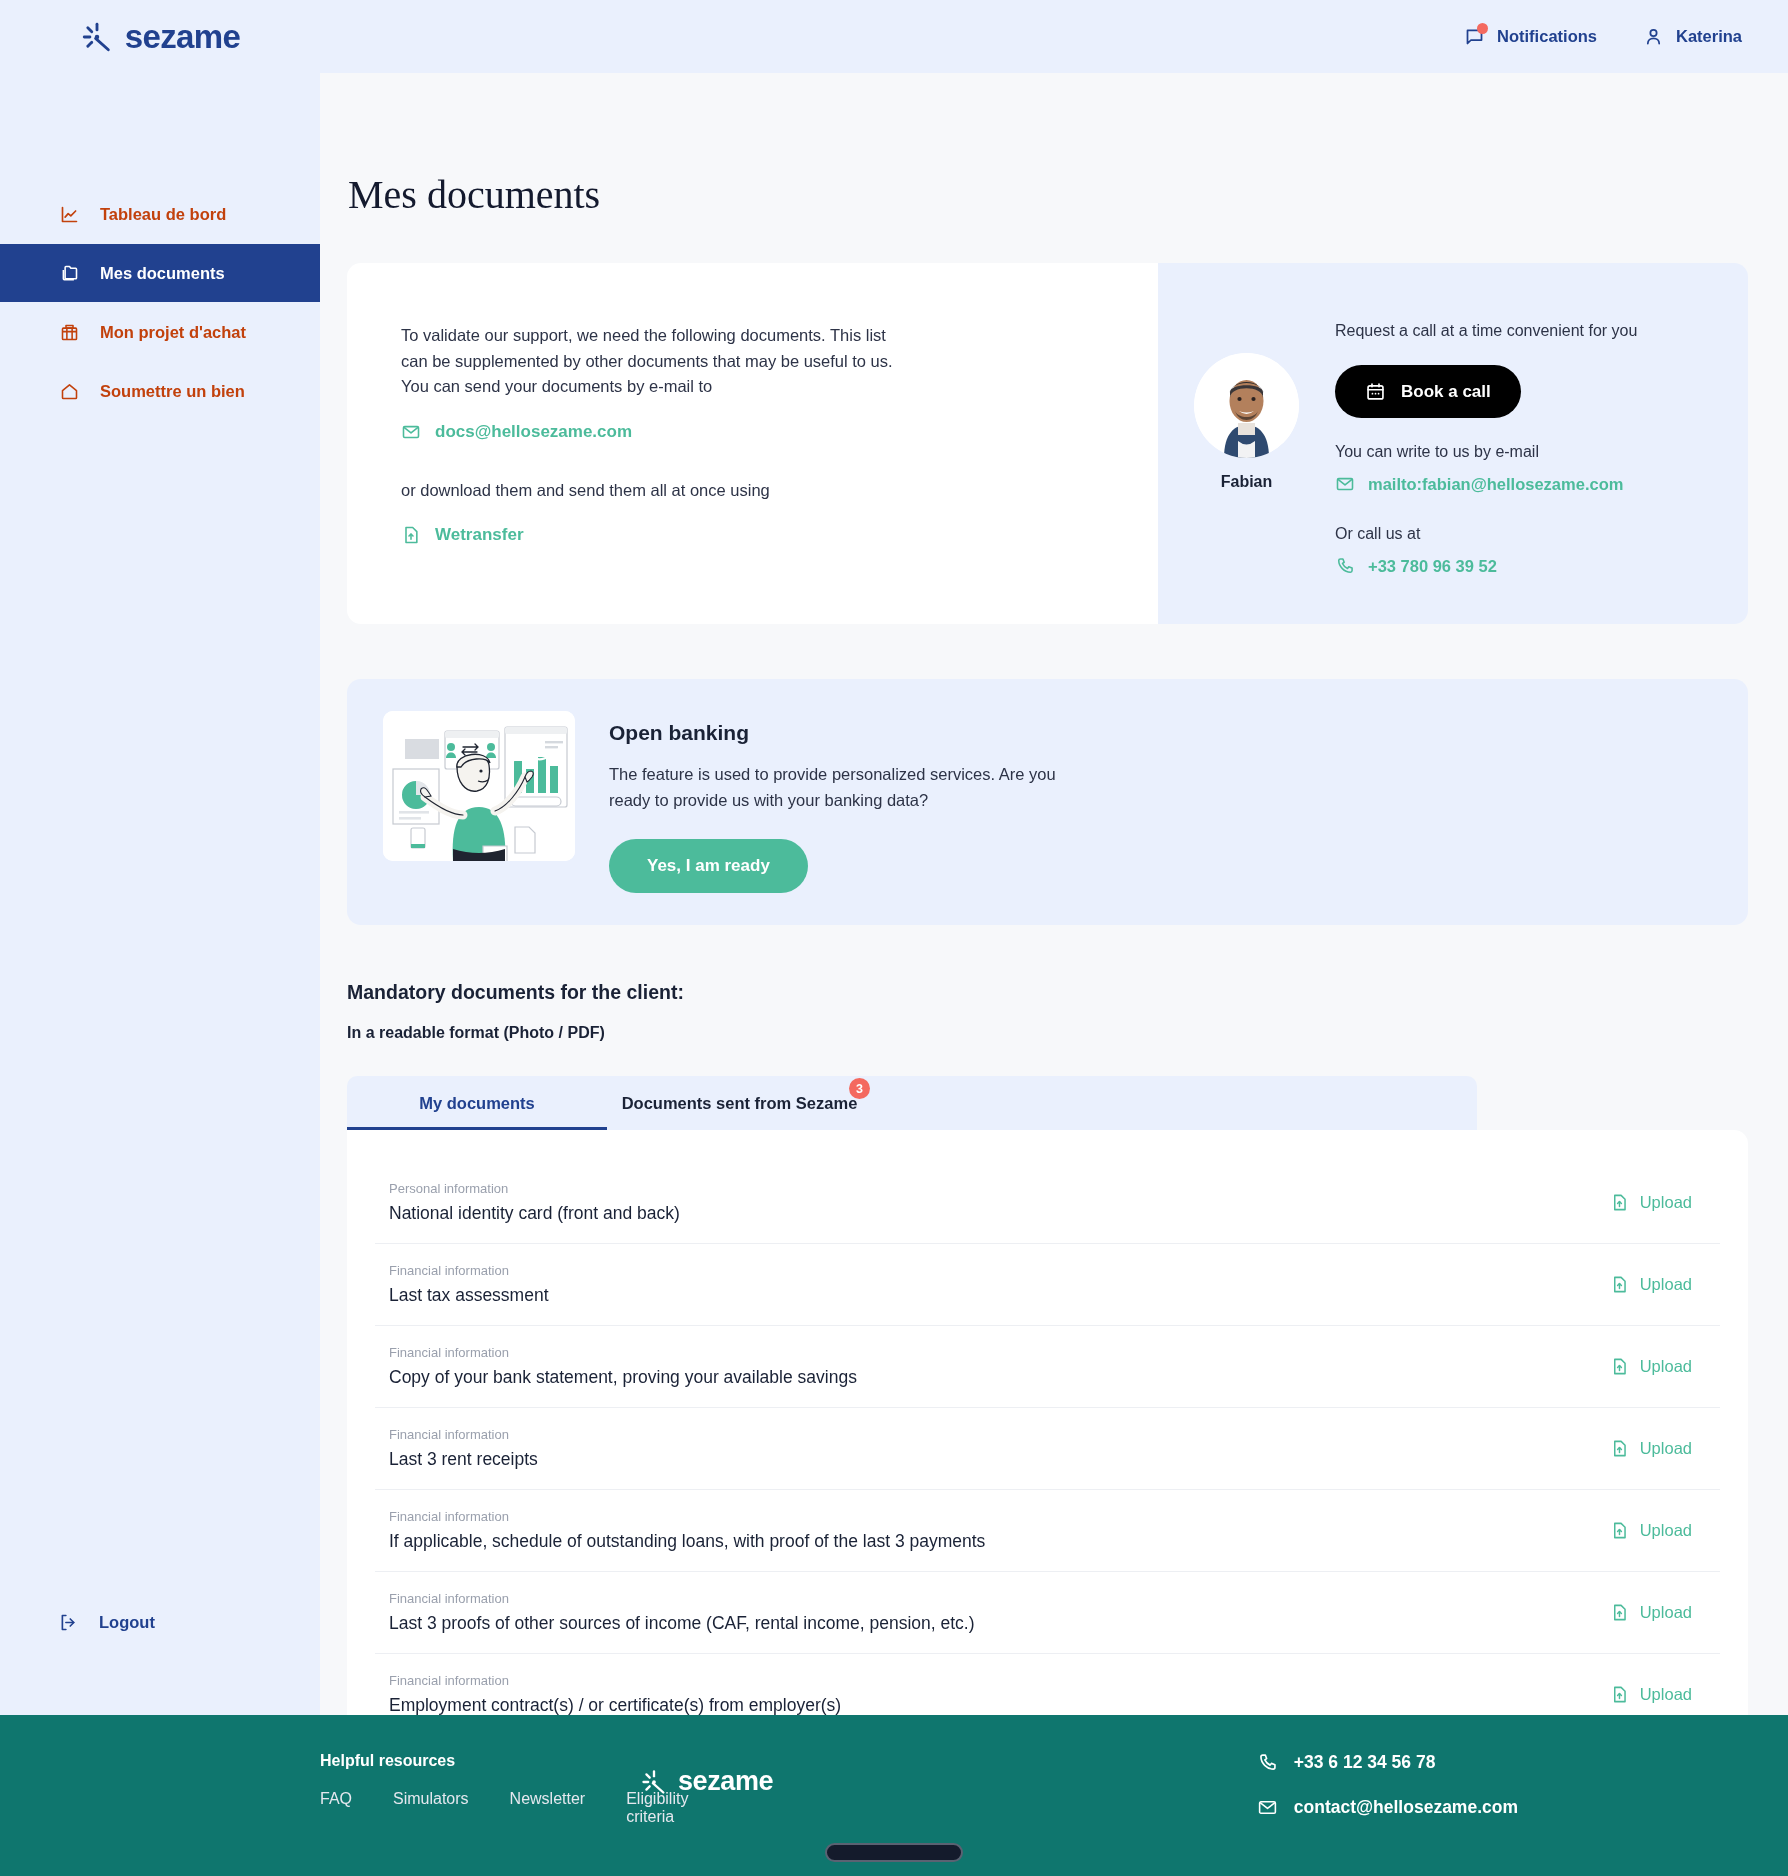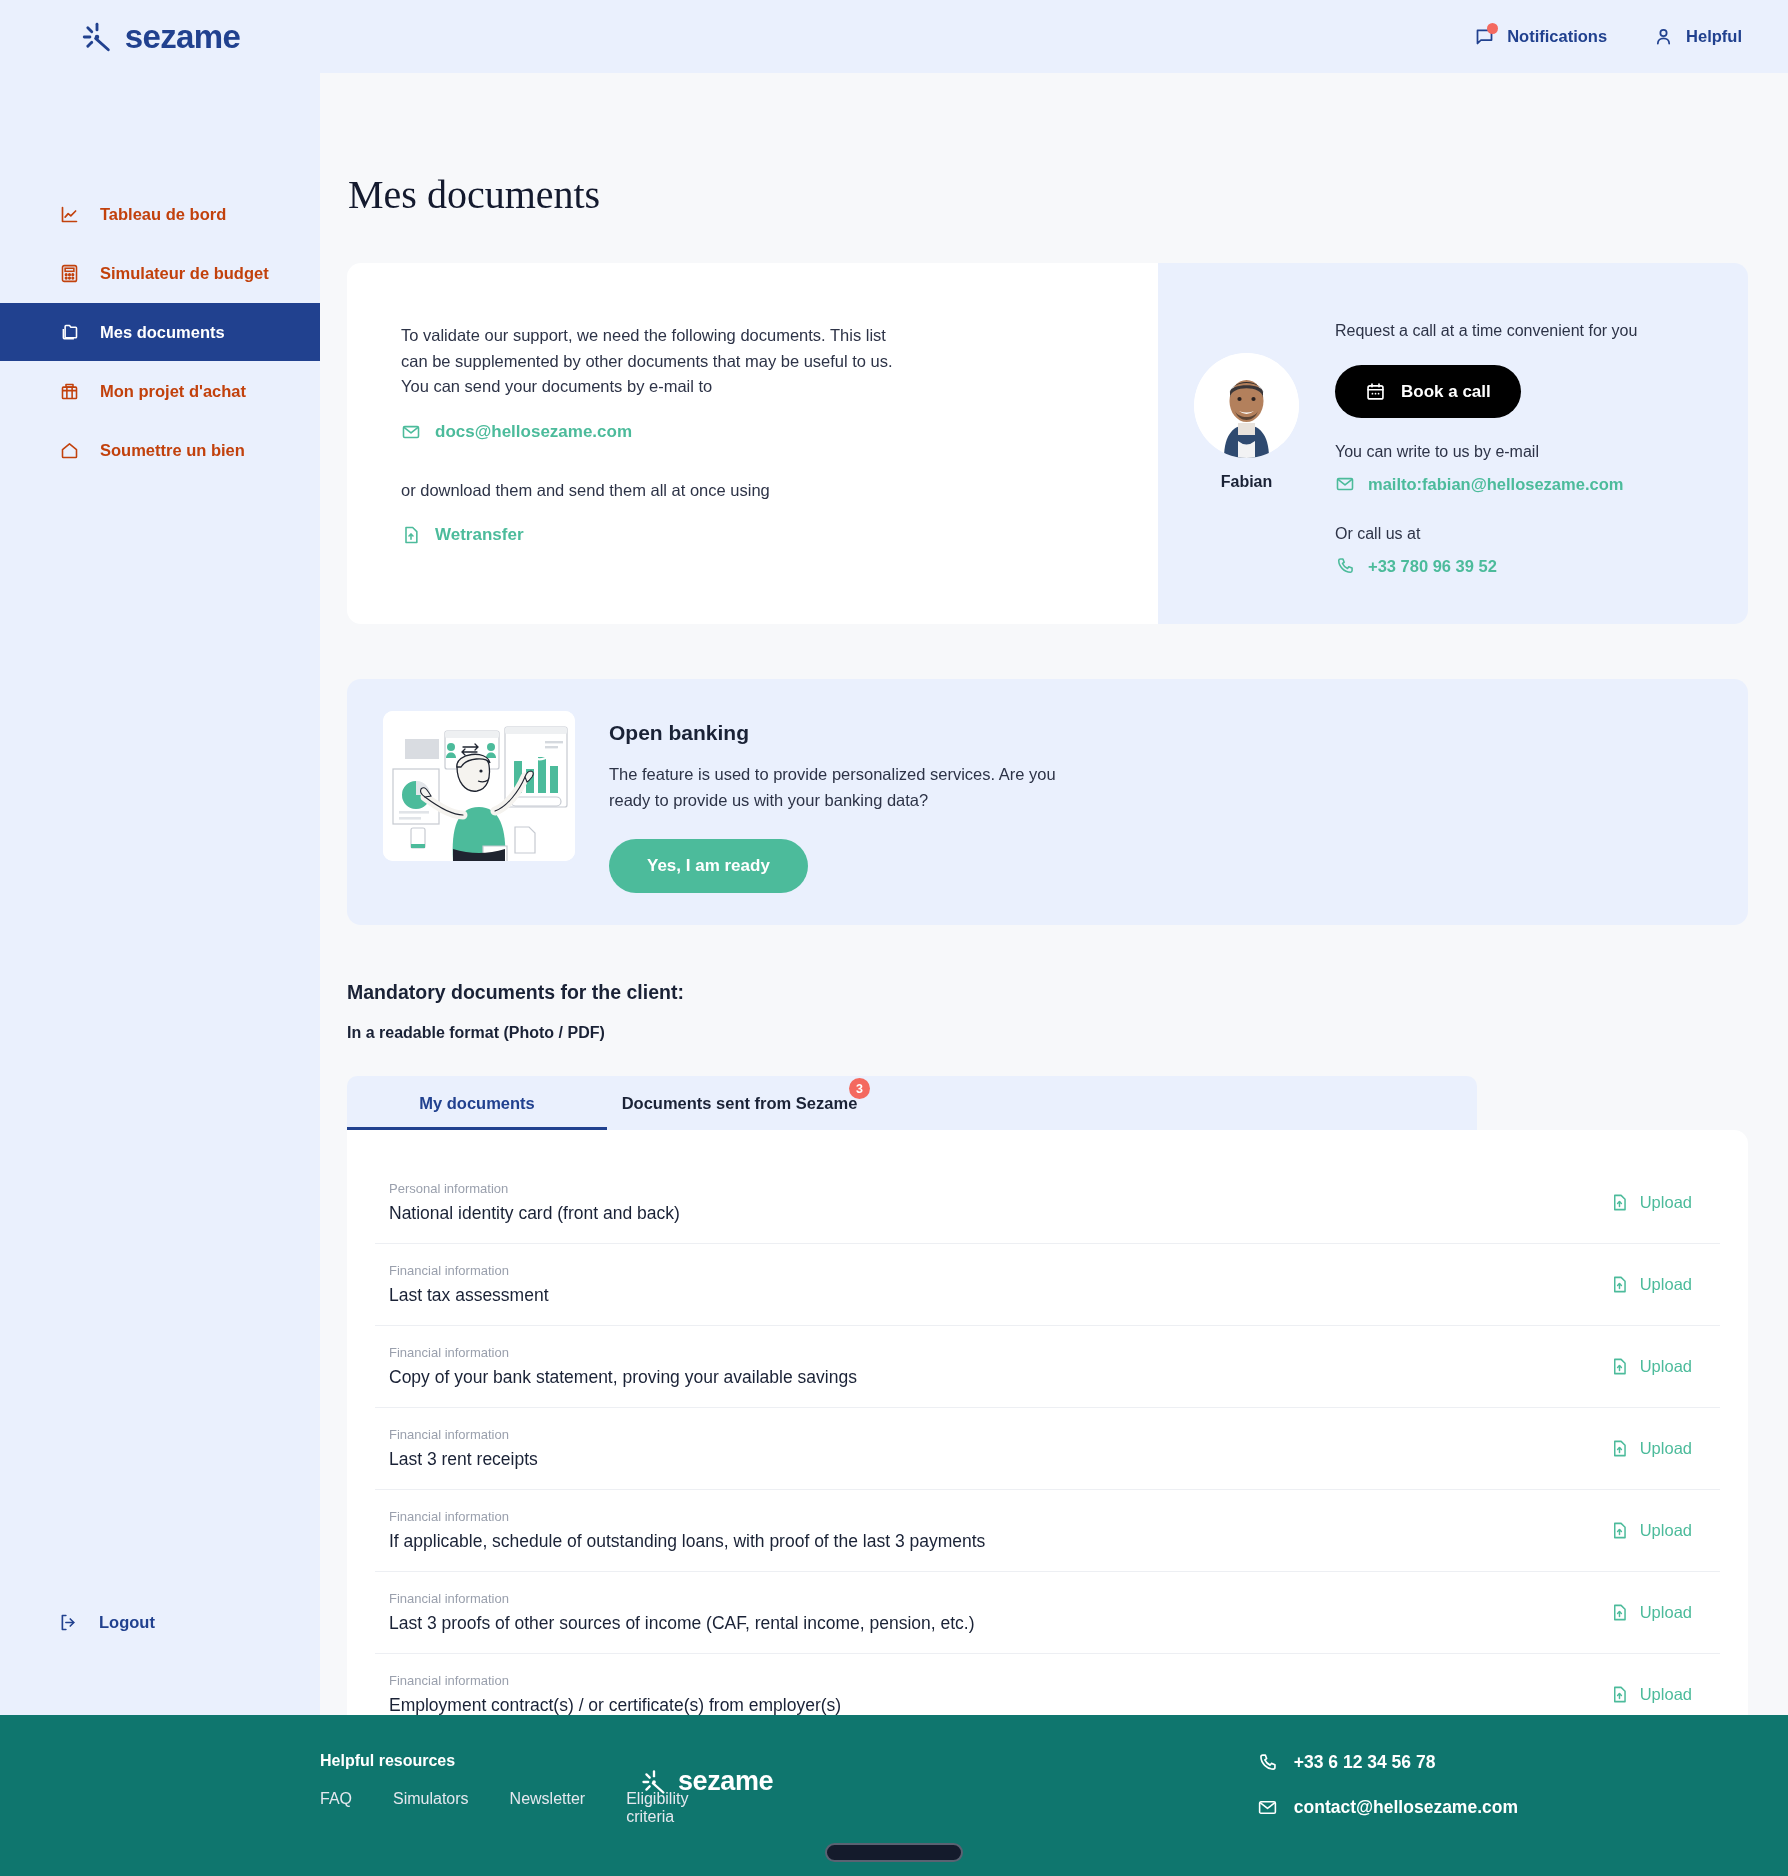--- a/index.html
+++ b/index.html
@@ -147,54 +147,39 @@
         </span>
         <span>Notifications</span>
       </div>
       <div class="tb-item">
         <span>
           <svg width="21" height="21" viewBox="0 0 24 24" fill="none" stroke="#21418f" stroke-width="2" stroke-linecap="round">
             <circle cx="12" cy="8" r="3.6"></circle>
             <path d="M5.5 20c0-3.6 2.9-6 6.5-6s6.5 2.4 6.5 6"></path>
           </svg>
         </span>
-        <span>Helpful</span>
+        <span>Katerina</span>
       </div>
     </div>
   </div>
 
   <div class="body-row">
 
     <nav class="sidebar">
 
       <div class="nav-item">
         <span class="ico">
           <svg width="21" height="21" viewBox="0 0 24 24" fill="none" stroke="currentColor" stroke-width="1.9" stroke-linecap="round" stroke-linejoin="round">
             <path d="M4 4v16h16"></path>
               <path d="M7 15l3.5-4 3 2.5L19 8"></path>
           </svg>
         </span>
         <span>Tableau de bord</span>
       </div>
 
-      <div class="nav-item">
-        <span class="ico">
-          <svg width="21" height="21" viewBox="0 0 24 24" fill="none" stroke="currentColor" stroke-width="1.8" stroke-linecap="round">
-            <rect x="4" y="3" width="16" height="18" rx="2"></rect>
-            <rect x="7" y="6" width="10" height="3.5"></rect>
-            <circle cx="8.2" cy="13.3" r="0.9" fill="currentColor"></circle>
-              <circle cx="12" cy="13.3" r="0.9" fill="currentColor"></circle>
-              <circle cx="15.8" cy="13.3" r="0.9" fill="currentColor"></circle>
-            <circle cx="8.2" cy="17.2" r="0.9" fill="currentColor"></circle>
-              <circle cx="12" cy="17.2" r="0.9" fill="currentColor"></circle>
-              <circle cx="15.8" cy="17.2" r="0.9" fill="currentColor"></circle>
-          </svg>
-        </span>
-        <span>Simulateur de budget</span>
-      </div>
 
       <div class="nav-item active">
         <span class="ico">
           <svg width="21" height="21" viewBox="0 0 24 24" fill="none" stroke="currentColor" stroke-width="1.8" stroke-linejoin="round">
             <path d="M8 4h4l1.6 2H19a1 1 0 011 1v10a1 1 0 01-1 1H8a1 1 0 01-1-1V5a1 1 0 011-1z"></path>
             <path d="M5 8v10a1 1 0 001 1h11"></path>
           </svg>
         </span>
         <span>Mes documents</span>
       </div>

